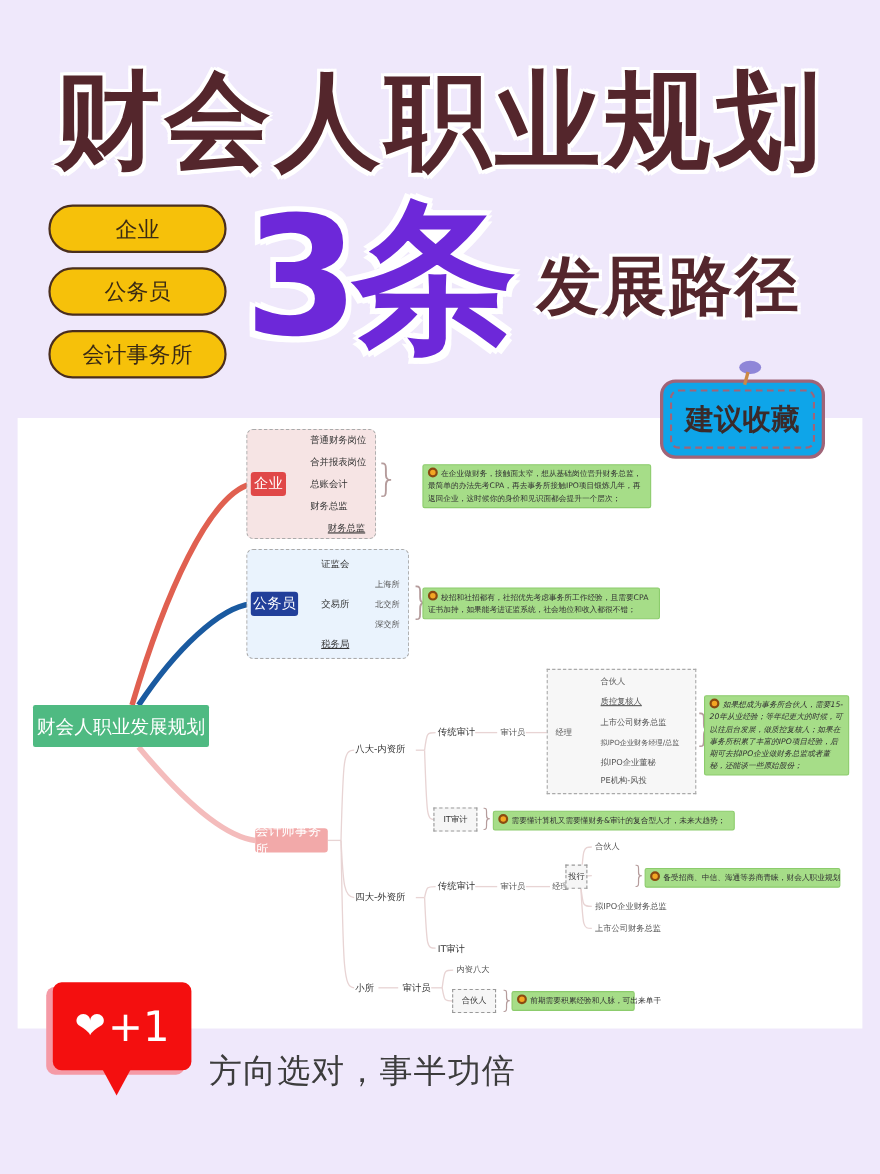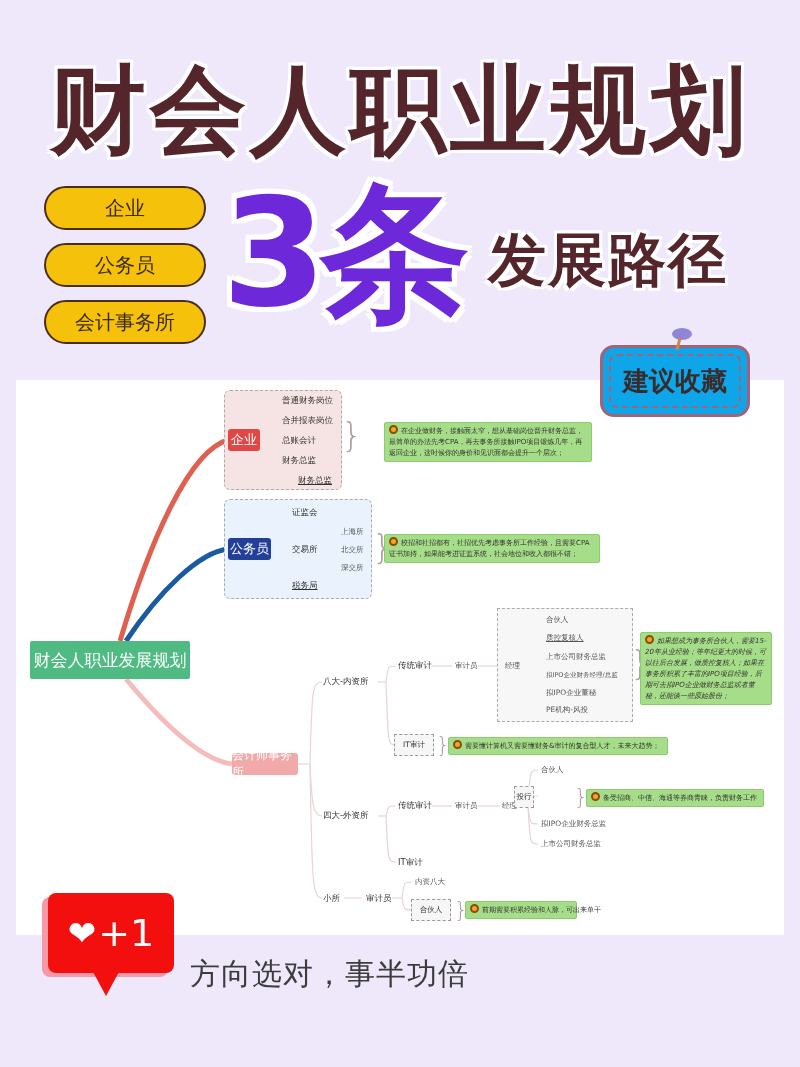--- a/index.html
+++ b/index.html
@@ -168,21 +168,21 @@
 <div class="abs brace" style="left:436px;top:728px;font-size:22px;">}</div>
 <div class="abs note" style="left:448px;top:737px;width:220px;white-space:nowrap;"><span class="note-dot"></span><span>需要懂计算机又需要懂财务&amp;审计的复合型人才，未来大趋势；</span></div>
 
 <div class="abs leaf" style="left:323px;top:810px;">四大-外资所</div>
 <div class="abs leaf" style="left:398px;top:800px;">传统审计</div>
 <div class="abs leaf-light" style="left:455px;top:801px;">审计员</div>
 <div class="abs leaf-light" style="left:502px;top:801px;">经理</div>
 <div class="abs leaf-light" style="left:541px;top:765px;">合伙人</div>
 <div class="abs dbox" style="left:514px;top:786px;width:20px;height:22px;">投行</div>
 <div class="abs brace" style="left:574px;top:780px;font-size:22px;">}</div>
-<div class="abs note" style="left:586px;top:789px;width:178px;white-space:nowrap;"><span class="note-dot"></span><span>备受招商、中信、海通等券商青睐，负责财务工作</span></div>
+<div class="abs note" style="left:586px;top:789px;width:178px;white-space:nowrap;"><span class="note-dot"></span><span>备受招商、中信、海通等券商青睐，财会人职业规划</span></div>
 <div class="abs leaf-light" style="left:541px;top:819px;">拟IPO企业财务总监</div>
 <div class="abs leaf-light" style="left:541px;top:839px;">上市公司财务总监</div>
 <div class="abs leaf" style="left:398px;top:857px;">IT审计</div>
 
 <div class="abs leaf" style="left:323px;top:893px;">小所</div>
 <div class="abs leaf" style="left:366px;top:893px;">审计员</div>
 <div class="abs leaf-light" style="left:415px;top:877px;">内资八大</div>
 <div class="abs dbox" style="left:411px;top:899px;width:40px;height:22px;">合伙人</div>
 <div class="abs brace" style="left:454px;top:893px;font-size:22px;">}</div>
 <div class="abs note" style="left:465px;top:901px;width:112px;white-space:nowrap;"><span class="note-dot"></span><span>前期需要积累经验和人脉，可出来单干</span></div>

